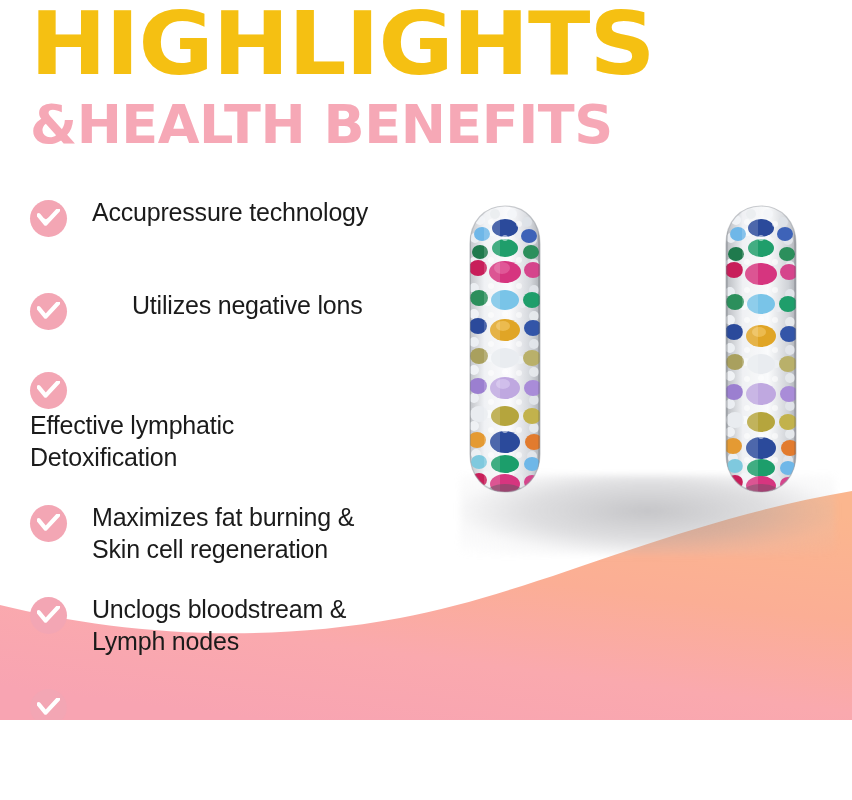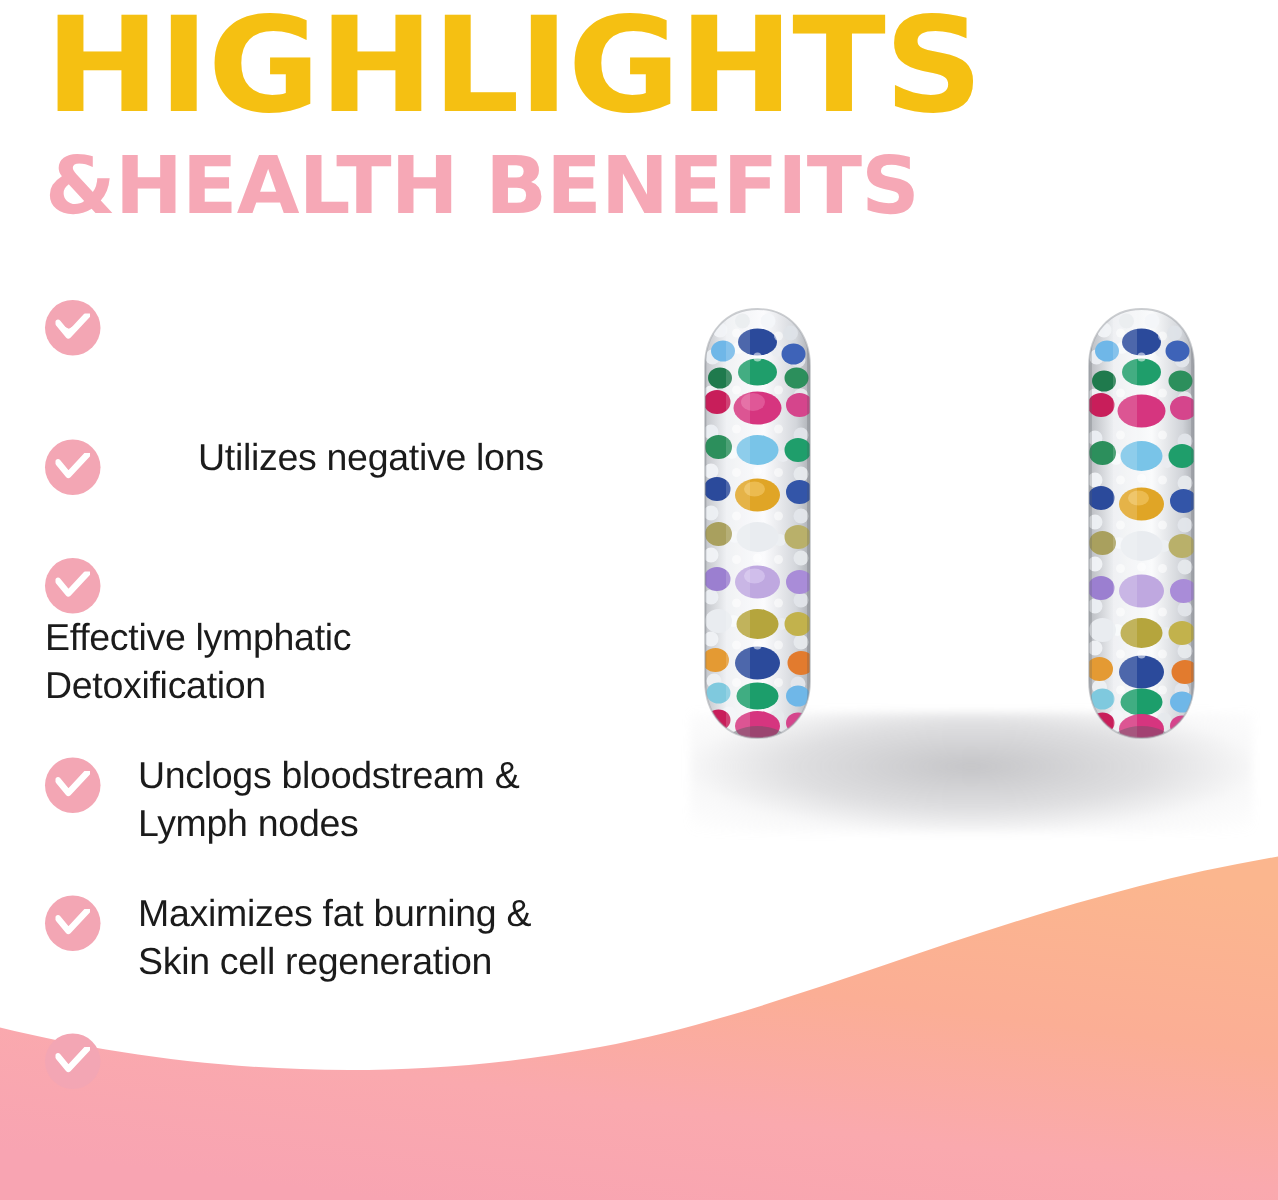--- a/index.html
+++ b/index.html
@@ -4,21 +4,21 @@
 <title>Highlights &amp; Health Benefits</title>
 <style>
   * { margin:0; padding:0; box-sizing:border-box; }
   html,body { background:#ffffff; }
   body {
     width:852px; height:800px;
     font-family:"Liberation Sans", sans-serif;
     overflow:hidden; position:relative;
   }
   #poster {
-    position:relative; width:852px; height:800px;
+    position:relative; width:852px; height:720px;
     background:#ffffff; overflow:hidden;
   }
 
   
   .wave-layer {
     position:absolute; left:0; bottom:0;
     width:852px; height:260px;
     pointer-events:none;
   }
   .wave-layer svg { display:block; width:852px; height:260px; }
@@ -142,20 +142,21 @@
 
   <div class="benefits">
 
     <div class="benefit-row r1">
       <span class="check-badge">
         <svg width="23" height="19" viewBox="0 0 23 19" aria-hidden="true">
           <path d="M2.2 7.0 L8.6 14.3 L20.6 1.6 L17.9 5.2 L8.9 10.2 Z" fill="#ffffff"></path>
           <path d="M1.6 6.2 L8.6 14.6 L21.2 1.0" stroke="#ffffff" stroke-width="4.2" fill="none" stroke-linecap="round" stroke-linejoin="round"></path>
         </svg>
       </span>
+      <span class="benefit-text">Accupressure technology</span>
     </div>
 
     <div class="benefit-row r2">
       <span class="check-badge">
         <svg width="23" height="19" viewBox="0 0 23 19" aria-hidden="true">
           <path d="M1.6 6.2 L8.6 14.6 L21.2 1.0" stroke="#ffffff" stroke-width="4.2" fill="none" stroke-linecap="round" stroke-linejoin="round"></path>
         </svg>
       </span>
       <span class="benefit-text">Utilizes negative lons</span>
     </div>
@@ -163,38 +164,38 @@
     <div class="benefit-row r3">
       <span class="check-badge">
         <svg width="23" height="19" viewBox="0 0 23 19" aria-hidden="true">
           <path d="M1.6 6.2 L8.6 14.6 L21.2 1.0" stroke="#ffffff" stroke-width="4.2" fill="none" stroke-linecap="round" stroke-linejoin="round"></path>
         </svg>
       </span>
       <span class="benefit-text">Effective lymphatic
 Detoxification</span>
     </div>
 
+    <div class="benefit-row r5">
+      <span class="check-badge">
+        <svg width="23" height="19" viewBox="0 0 23 19" aria-hidden="true">
+          <path d="M1.6 6.2 L8.6 14.6 L21.2 1.0" stroke="#ffffff" stroke-width="4.2" fill="none" stroke-linecap="round" stroke-linejoin="round"></path>
+        </svg>
+      </span>
+      <span class="benefit-text">Maximizes fat burning &amp;
+Skin cell regeneration</span>
+    </div>
+
     <div class="benefit-row r4">
       <span class="check-badge">
         <svg width="23" height="19" viewBox="0 0 23 19" aria-hidden="true">
           <path d="M1.6 6.2 L8.6 14.6 L21.2 1.0" stroke="#ffffff" stroke-width="4.2" fill="none" stroke-linecap="round" stroke-linejoin="round"></path>
         </svg>
       </span>
       <span class="benefit-text">Unclogs bloodstream &amp;
 Lymph nodes</span>
-    </div>
-
-    <div class="benefit-row r5">
-      <span class="check-badge">
-        <svg width="23" height="19" viewBox="0 0 23 19" aria-hidden="true">
-          <path d="M1.6 6.2 L8.6 14.6 L21.2 1.0" stroke="#ffffff" stroke-width="4.2" fill="none" stroke-linecap="round" stroke-linejoin="round"></path>
-        </svg>
-      </span>
-      <span class="benefit-text">Maximizes fat burning &amp;
-Skin cell regeneration</span>
     </div>
 
     <div class="benefit-row r6">
       <span class="check-badge">
         <svg width="23" height="19" viewBox="0 0 23 19" aria-hidden="true">
           <path d="M1.6 6.2 L8.6 14.6 L21.2 1.0" stroke="#ffffff" stroke-width="4.2" fill="none" stroke-linecap="round" stroke-linejoin="round"></path>
         </svg>
       </span>
     </div>
 

